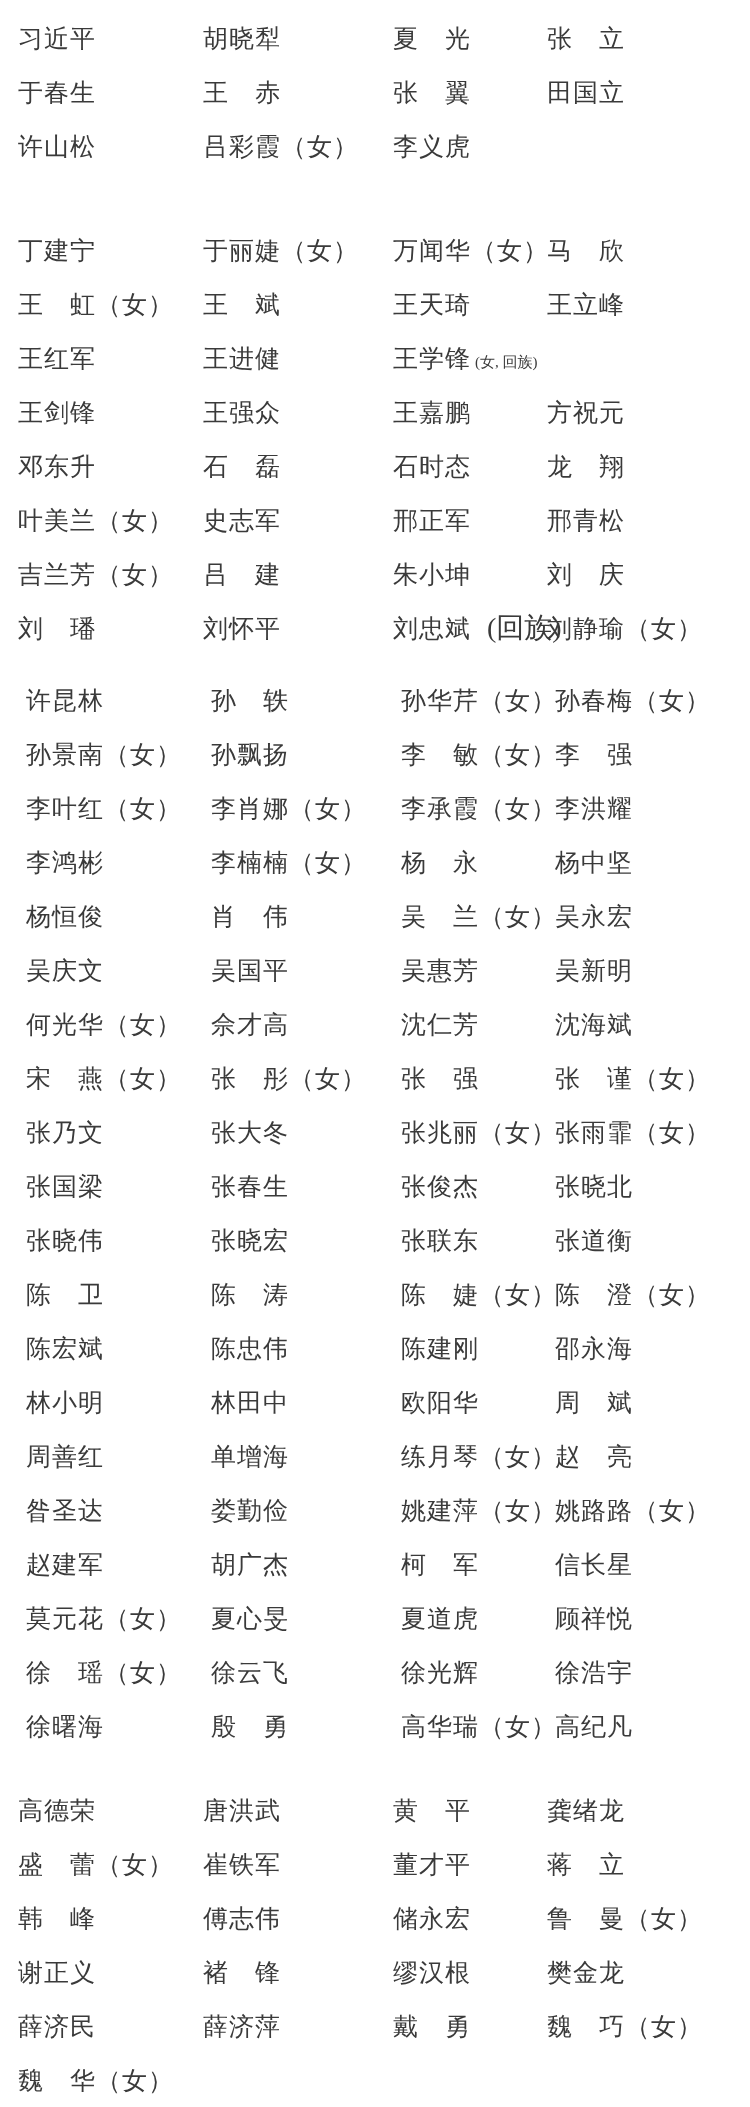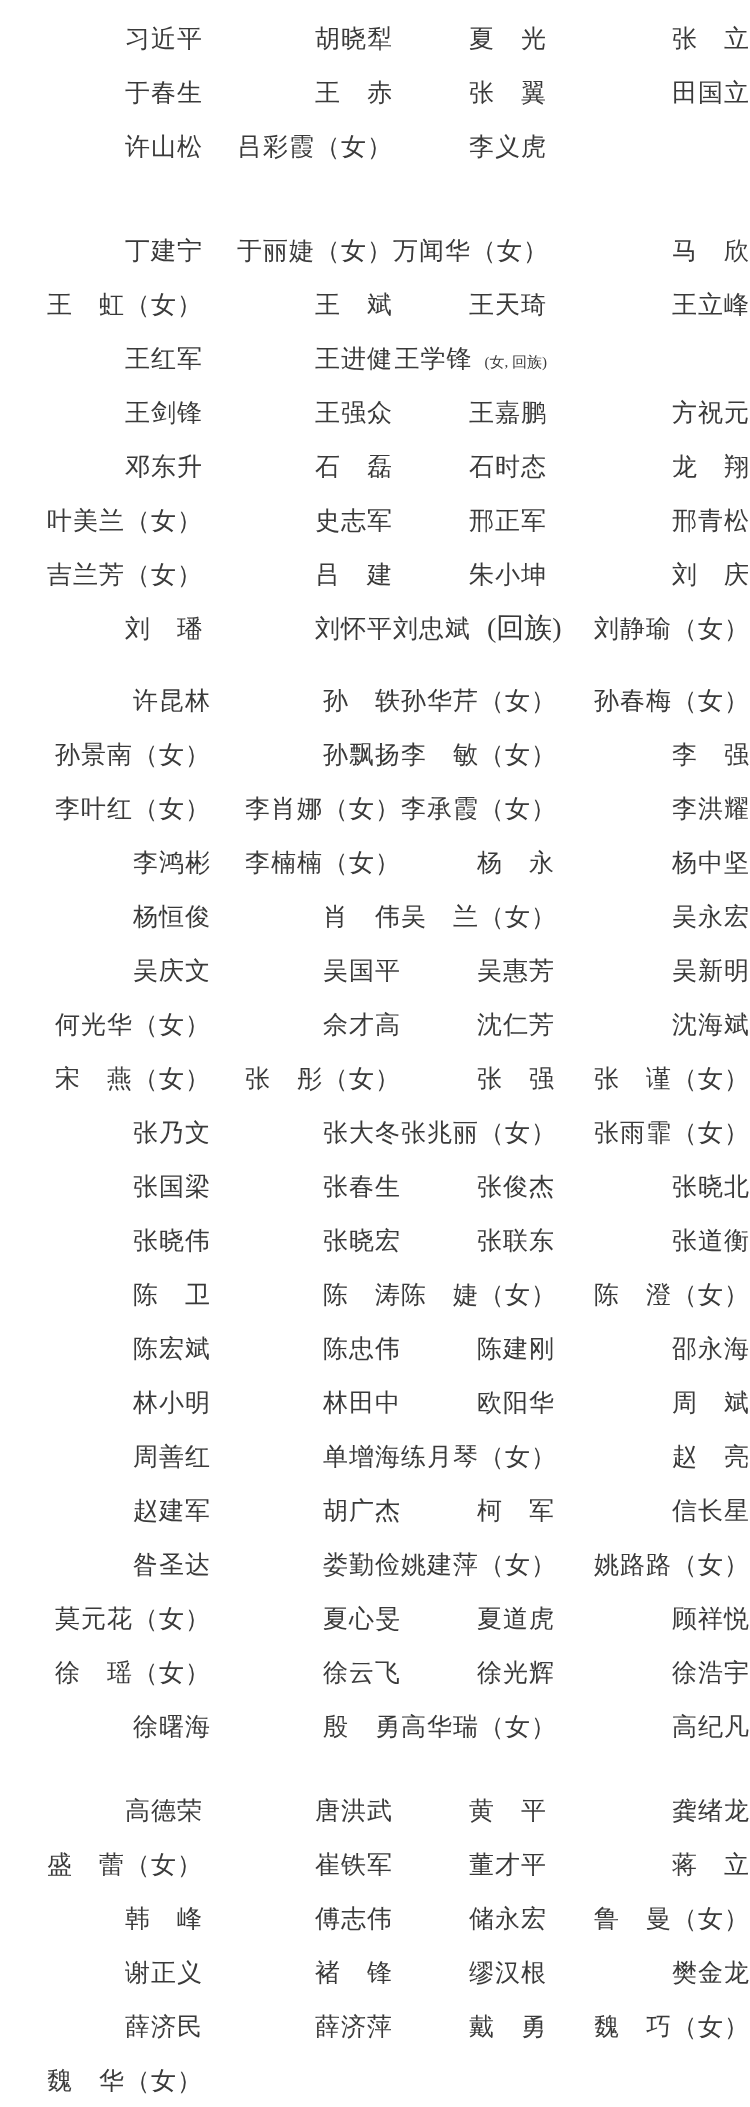--- a/index.html
+++ b/index.html
@@ -23,32 +23,31 @@
   .group { margin: 0; }
   .group.g1 { margin-top: 0; }
   .group.g2 { margin-top: 50px; }
   .group.g3 { margin-top: 18px; margin-left: 8px; }
   .group.g4 { margin-top: 30px; font-family: Liberation Serif, serif; }
   .row {
     display: grid;
     grid-template-columns: 185px 190px 154px auto;
     height: 54px;
     align-items: center;
-    text-align: right;
   }
   .cell {
     font-size: 25px;
     letter-spacing: 1px;
     white-space: nowrap;
     font-weight: 400;
   }
   .note-sm {
     font-size: 15px;
     letter-spacing: 0;
-    margin-left: 12px;
+    margin-left: 4px;
   }
   .note-lg {
     font-size: 28px;
     letter-spacing: 0;
     margin-left: 16px;
   }
 </style>
 </head>
 <body>
 
@@ -207,32 +206,32 @@
         <span class="cell">欧阳华</span>
         <span class="cell">周　斌</span>
       </div>
       <div class="row">
         <span class="cell">周善红</span>
         <span class="cell">单增海</span>
         <span class="cell">练月琴（女）</span>
         <span class="cell">赵　亮</span>
       </div>
       <div class="row">
+        <span class="cell">昝圣达</span>
+        <span class="cell">娄勤俭</span>
+        <span class="cell">姚建萍（女）</span>
+        <span class="cell">姚路路（女）</span>
+      </div>
+      <div class="row">
         <span class="cell">赵建军</span>
         <span class="cell">胡广杰</span>
         <span class="cell">柯　军</span>
         <span class="cell">信长星</span>
       </div>
       <div class="row">
-        <span class="cell">昝圣达</span>
-        <span class="cell">娄勤俭</span>
-        <span class="cell">姚建萍（女）</span>
-        <span class="cell">姚路路（女）</span>
-      </div>
-      <div class="row">
         <span class="cell">莫元花（女）</span>
         <span class="cell">夏心旻</span>
         <span class="cell">夏道虎</span>
         <span class="cell">顾祥悦</span>
       </div>
       <div class="row">
         <span class="cell">徐　瑶（女）</span>
         <span class="cell">徐云飞</span>
         <span class="cell">徐光辉</span>
         <span class="cell">徐浩宇</span>

